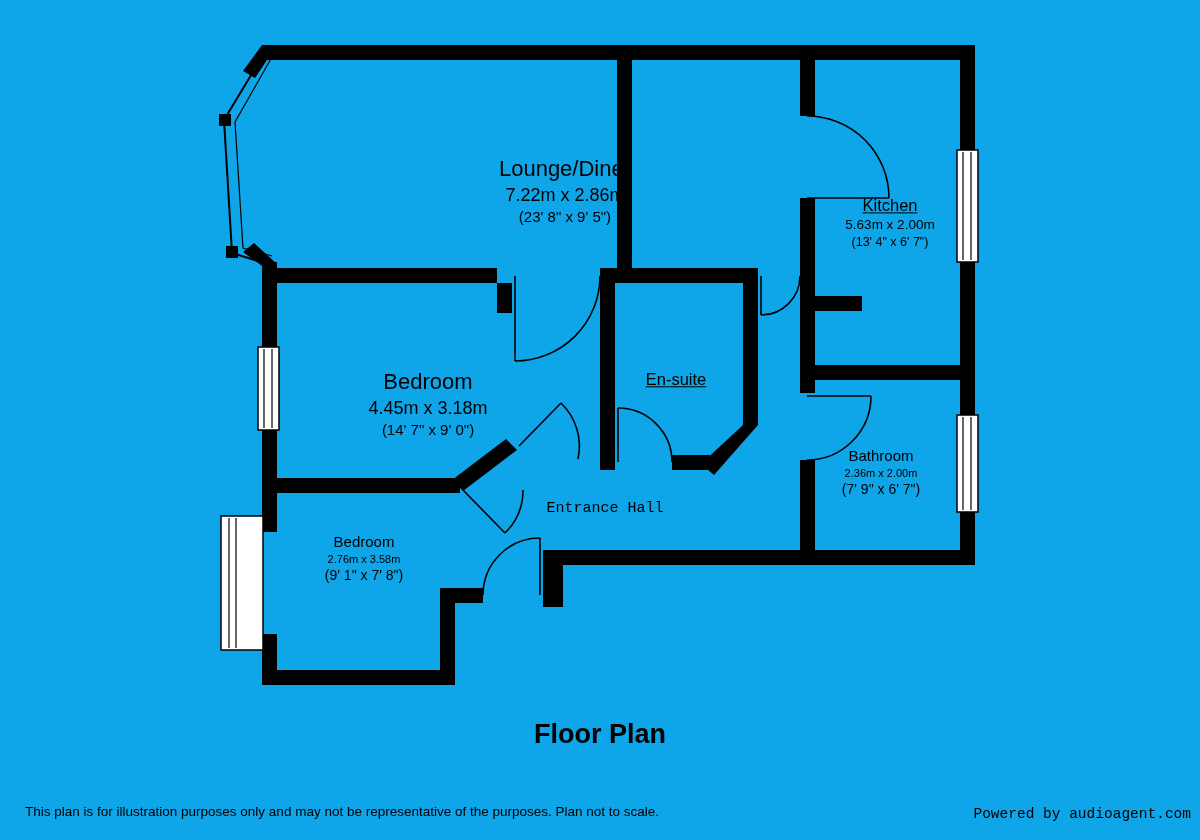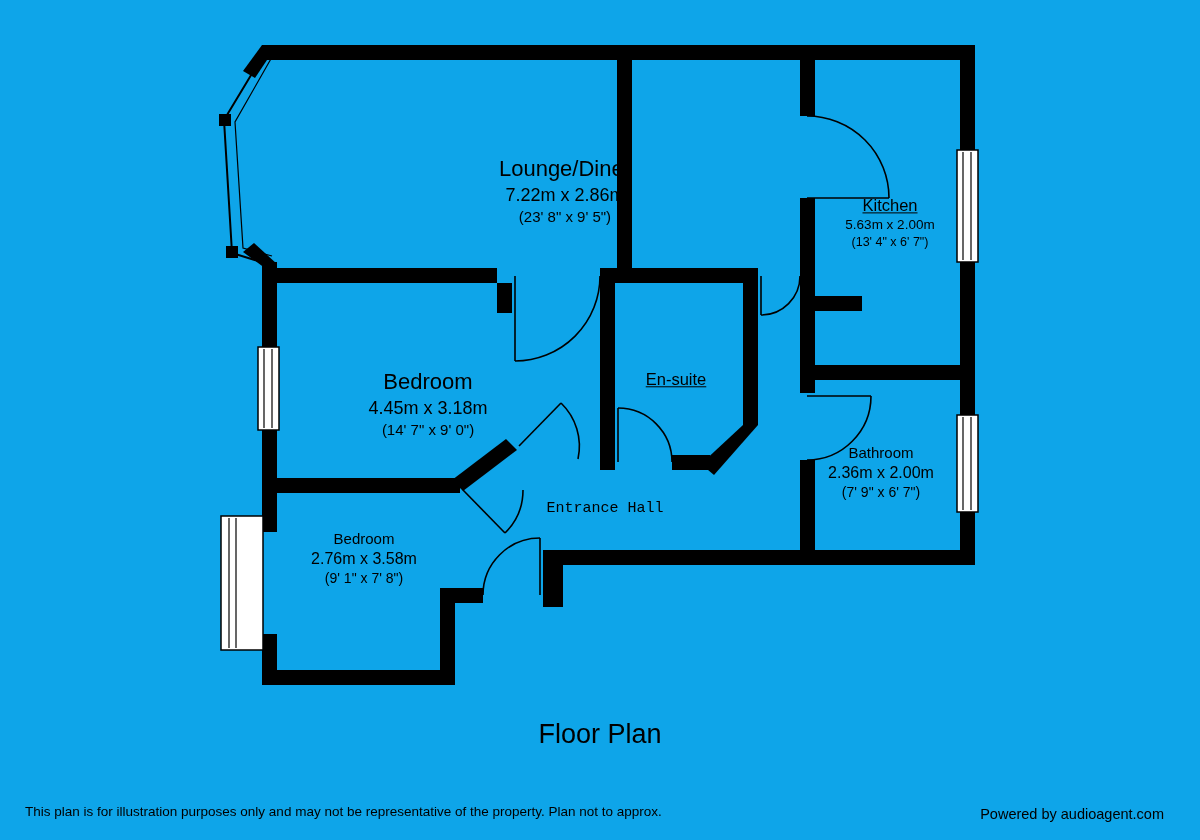--- a/index.html
+++ b/index.html
@@ -4,30 +4,30 @@
 <style>
   html,body{margin:0;padding:0;background:#ffffff;}
   body{font-family:"Liberation Sans", sans-serif;color:#000;}
   .stage{position:relative;width:1200px;height:840px;background:#0ea5e9;overflow:hidden;}
   .plan-svg{position:absolute;left:0;top:0;width:1200px;height:840px;}
   .room-label{position:absolute;transform:translate(-50%,-50%);text-align:center;line-height:1.3;white-space:nowrap;}
   .lg .rname{font-size:22px;}
   .lg .rdim{font-size:18px;}
   .lg .rimp{font-size:15px;}
   .md .rname{font-size:15px;}
-  .md .rdim{font-size:16px;}
+  .md .rdim{font-size:11px;}
   .md .rimp{font-size:14px;}
   .sm .rname{font-size:16.5px;text-decoration:underline;}
   .sm .rdim{font-size:13.5px;}
   .sm .rimp{font-size:12.5px;}
   .plan-title{position:absolute;left:0;top:719px;width:1200px;text-align:center;
-              font-size:27px;font-weight:normal;}
+              font-size:27px;font-weight:bold;}
   .footer-total{position:absolute;left:25px;top:777px;font-size:17px;}
   .footer-disclaimer{position:absolute;left:25px;top:804px;font-size:13.5px;}
-  .footer-credit{position:absolute;right:36px;top:806px;font-size:14.5px;text-align:right;}
+  .footer-credit{position:absolute;right:9px;top:806px;font-size:14.5px;text-align:right;font-family:Liberation Mono, monospace;}
 </style>
 </head>
 <body>
 
 <div class="stage">
 
   <svg class="plan-svg" viewBox="0 0 1200 840">
 
     <g fill="#000000" stroke="none">
       <rect x="262" y="45" width="713" height="15"></rect>
@@ -159,16 +159,16 @@
     <div class="rname">Bedroom</div>
     <div class="rdim">2.76m x 3.58m</div>
     <div class="rimp">(9' 1" x 7' 8")</div>
   </div>
 
   <div class="room-label md" style="left:605px;top:509px;font-family:Liberation Mono, monospace;">
     <div class="rname">Entrance Hall</div>
   </div>
 
   <div class="plan-title">Floor Plan</div>
-  <div class="footer-disclaimer">This plan is for illustration purposes only and may not be representative of the property. Plan not to approx.</div>
+  <div class="footer-disclaimer">This plan is for illustration purposes only and may not be representative of the purposes. Plan not to scale.</div>
   <div class="footer-credit">Powered by audioagent.com</div>
 
 </div>
 
 </body></html>

